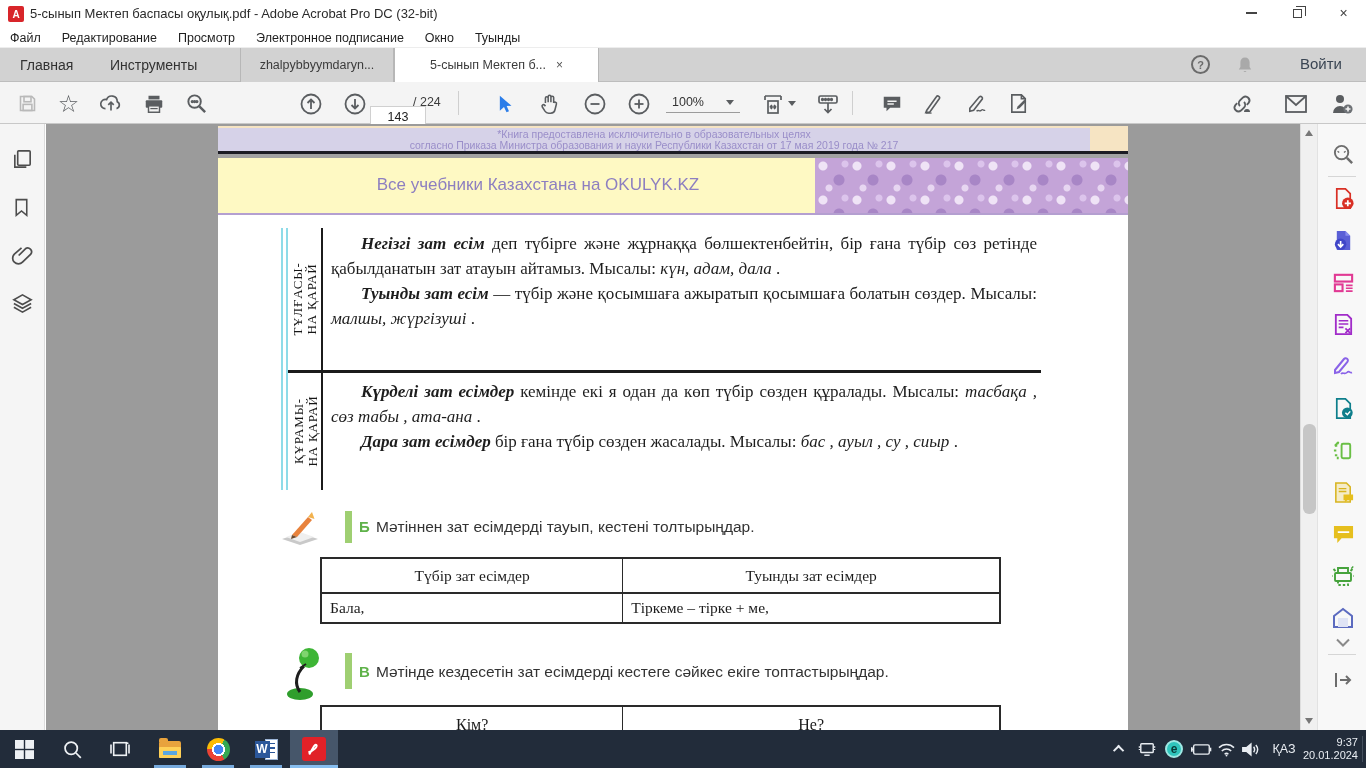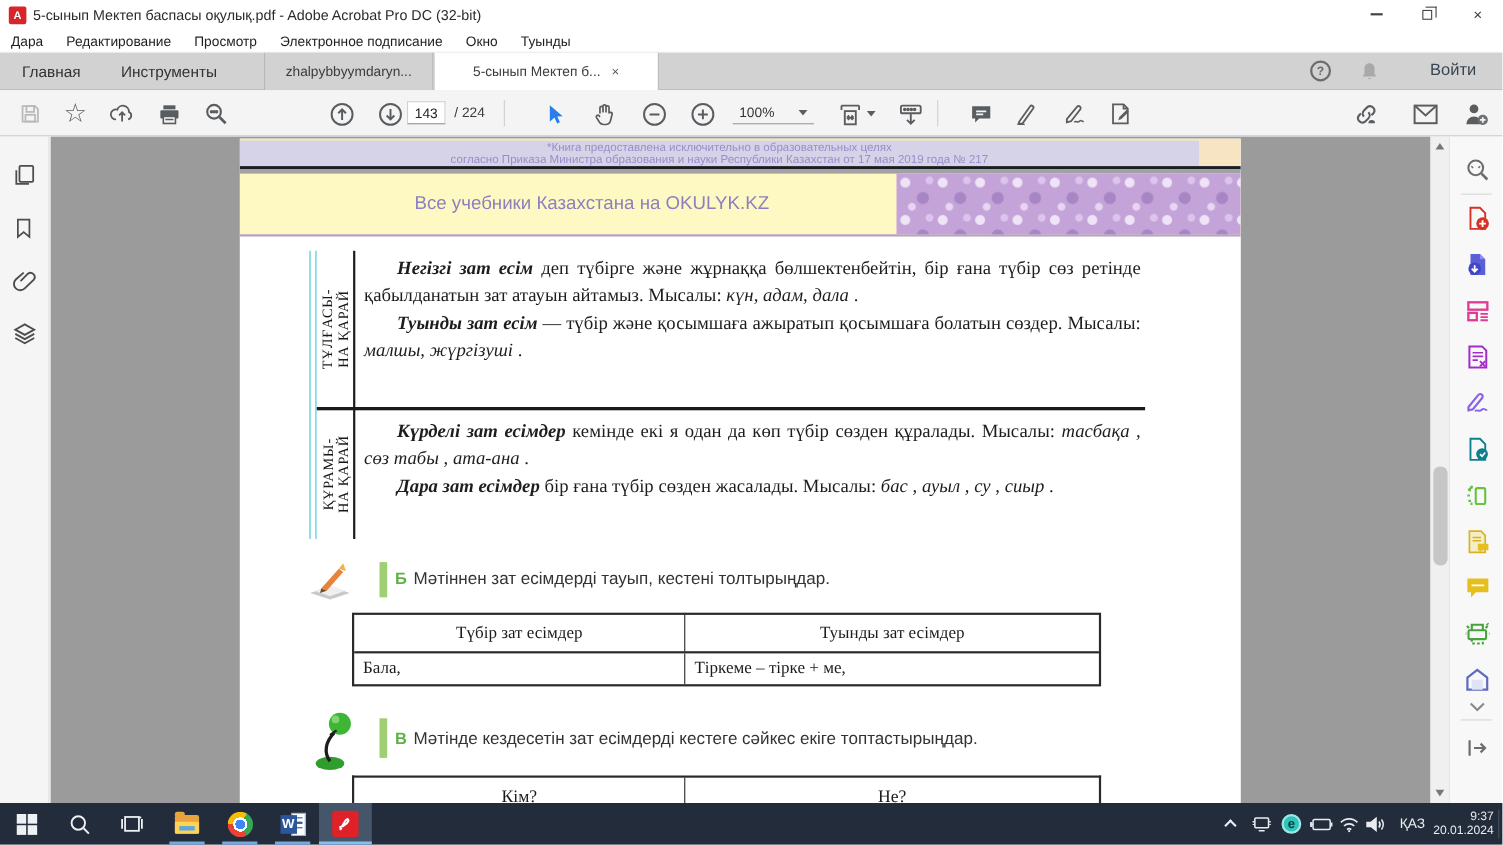--- a/index.html
+++ b/index.html
@@ -32,21 +32,21 @@
   #doctab2 .closex { margin-left:10px; font-size:12px; color:#555; }
   #help-circle { position:absolute; right:156px; top:7px; width:19px; height:19px; border:2px solid #6b6b6b; border-radius:50%; display:flex; align-items:center; justify-content:center; font-size:11px; font-weight:bold; color:#6b6b6b; }
   #bell { position:absolute; right:112px; top:8px; }
   #signin { position:absolute; right:24px; top:7px; font-size:15px; color:#3a4553; }
 
   
   #toolbar { position:absolute; left:0; top:82px; width:1366px; height:42px; background:#f4f4f4; border-bottom:1px solid #c8c8c8; }
   .tbi { position:absolute; top:8px; width:27px; height:27px; display:flex; align-items:center; justify-content:center; color:#5a5d60; }
   .tbi svg { display:block; }
   .tb-divider { position:absolute; top:9px; width:1px; height:24px; background:#cfcfcf; }
-  #pagebox { position:absolute; left:370px; top:10px; width:35px; height:21px; background:#fff; border:1px solid #d0d0d0; border-bottom:1px solid #8f8f8f; font-size:12.5px; color:#222; display:flex; align-items:center; justify-content:center; }
+  #pagebox { position:absolute; left:370px; top:24px; width:56px; height:21px; background:#fff; border:1px solid #d0d0d0; border-bottom:1px solid #8f8f8f; font-size:12.5px; color:#222; display:flex; align-items:center; justify-content:center; }
   #pagetotal { position:absolute; left:413px; top:13px; font-size:12.5px; color:#3c3c3c; }
   #zoombox { position:absolute; left:666px; top:10px; width:74px; height:21px; border-bottom:1px solid #9c9c9c; display:flex; align-items:center; justify-content:space-between; padding:0 6px; font-size:12.5px; color:#333; }
   .caret { width:0; height:0; border-left:4px solid transparent; border-right:4px solid transparent; border-top:5px solid #5a5d60; }
 
   
   #main { position:absolute; left:0; top:124px; width:1366px; height:606px; overflow:hidden; }
   #left-rail { position:absolute; left:0; top:0; width:45px; height:606px; background:#f5f5f5; border-right:1px solid #dcdcdc; }
   .lricon { position:absolute; left:11px; color:#4d4d4d; }
   #doc-area { position:absolute; left:46px; top:0; width:1254px; height:606px; background:#9b9b9b; }
   #v-scrollbar { position:absolute; left:1300px; top:0; width:17px; height:606px; background:#f0f0f0; border-left:1px solid #dedede; }
@@ -151,21 +151,21 @@
       </div>
     <div class="winbtn" id="btn-restore">
         <div class="sq"></div>
       </div>
     <div class="winbtn" id="btn-close">
         <span class="x">×</span>
       </div>
   </div>
 
   <div id="menubar">
-    <span>Дара</span>
+    <span>Файл</span>
     <span>Редактирование</span>
     <span>Просмотр</span>
     <span>Электронное подписание</span>
     <span>Окно</span>
     <span>Туынды</span>
   </div>
 
   <div id="tabbar">
     <div class="navlabel" id="tab-home">Главная</div>
     <div class="navlabel" id="tab-tools">Инструменты</div>

